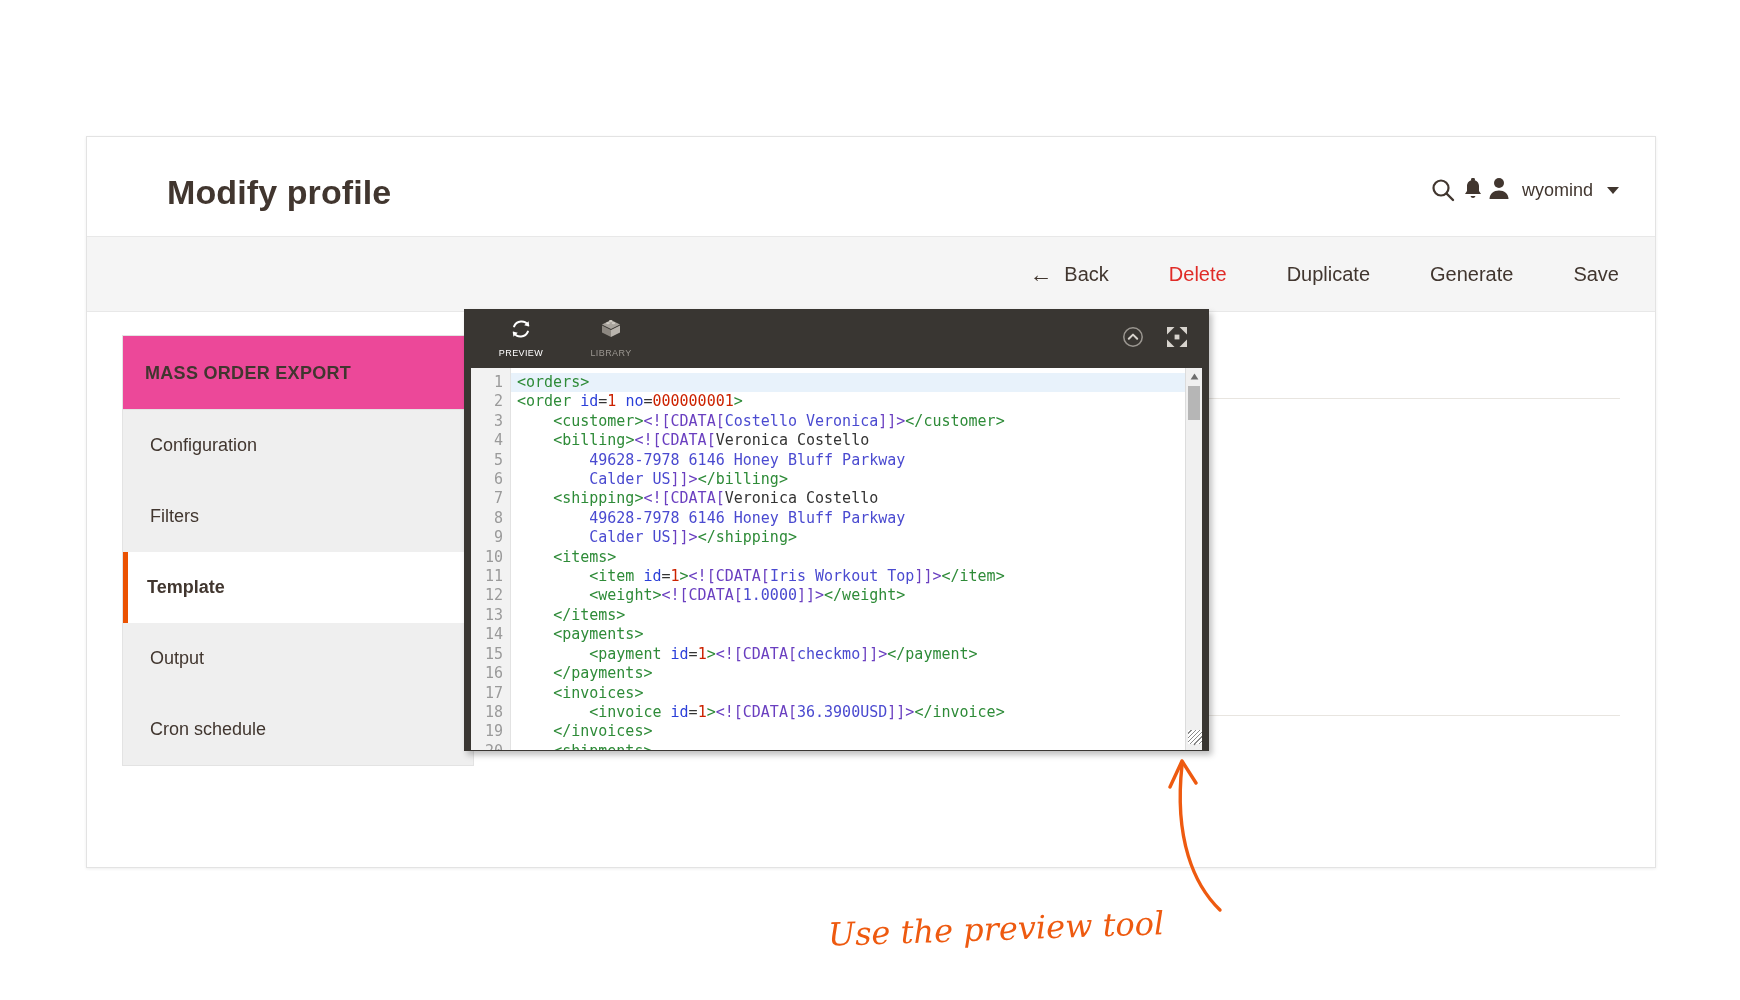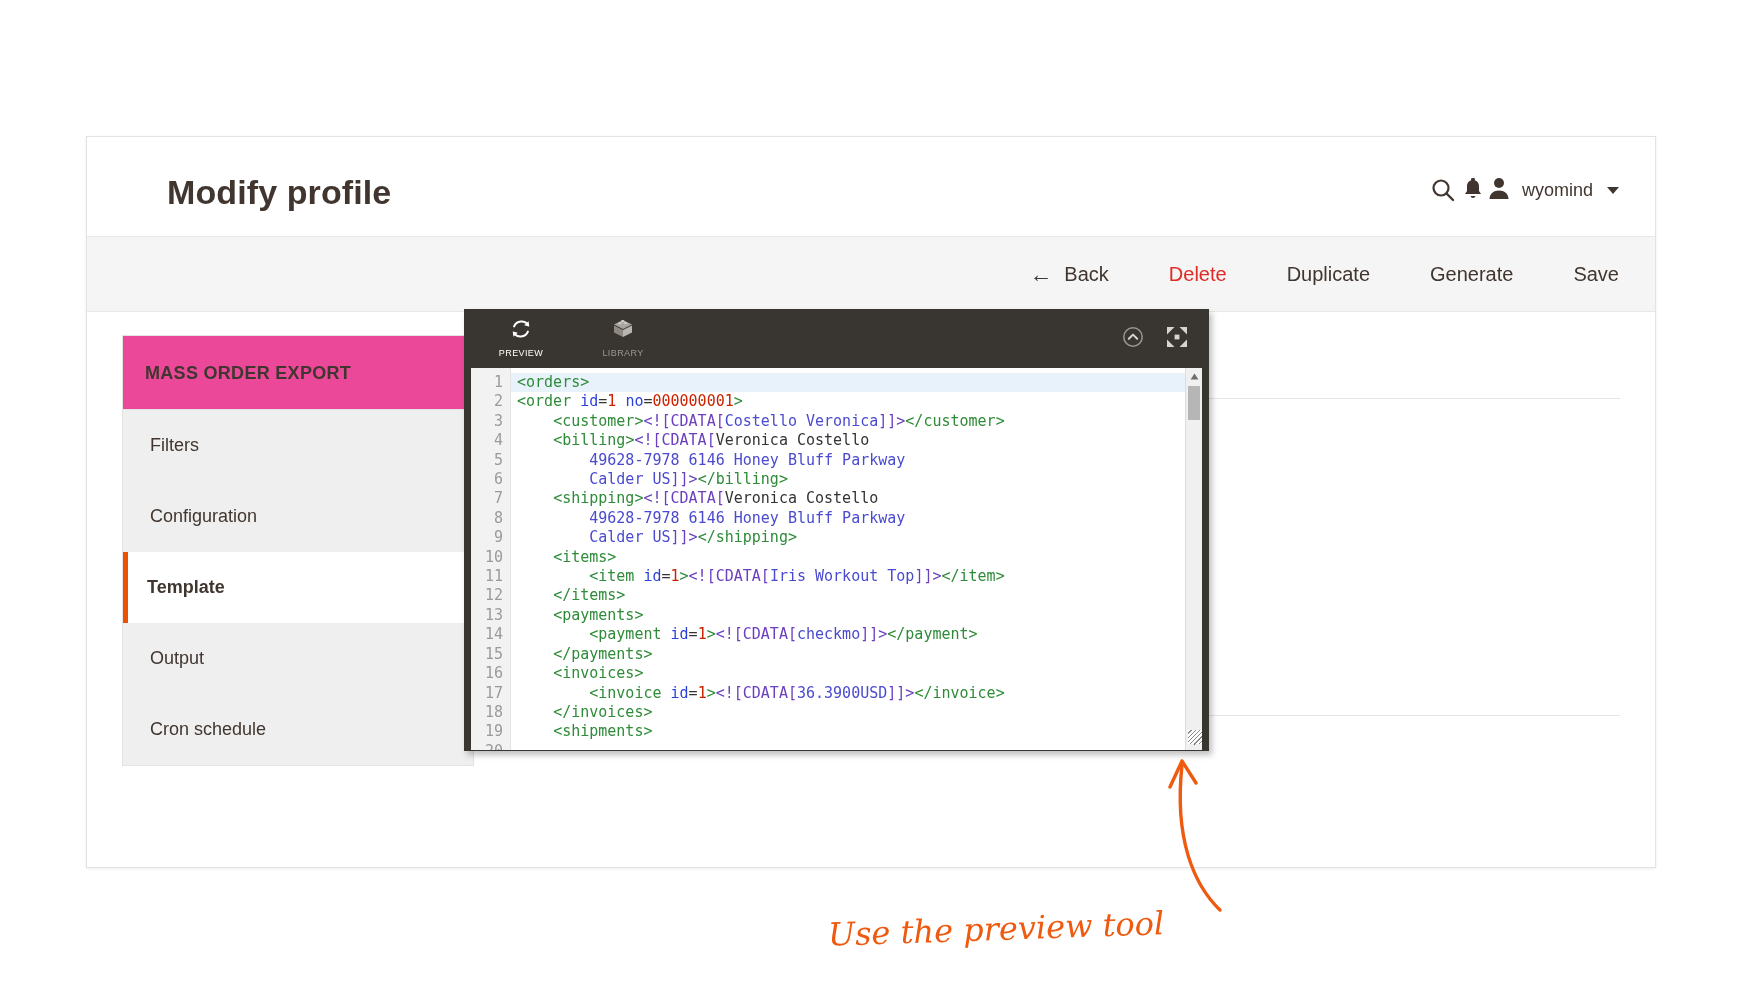--- a/index.html
+++ b/index.html
@@ -142,21 +142,21 @@
   }
   .ed-top{
     position:relative;
     height:52px;
     background:#393632;
   }
   .ed-tabs{
     position:absolute;
     left:20px;top:2px;
     display:flex;
-    gap:42px;
+    gap:30px;
   }
   .ed-tab{
     width:60px;
     text-align:center;
     cursor:pointer;
   }
   .ed-tab .tab-ico{height:22px;display:flex;align-items:center;justify-content:center;}
   .ed-tab .tab-lab{
     margin-top:4px;
     font-size:13px;
@@ -316,24 +316,24 @@
   </div>
 
   <div class="panel-body">
 
     <div class="divider" style="top:86px;"></div>
     <div class="divider" style="top:403px;"></div>
 
     <div class="sidebar">
       <div class="sb-title">MASS ORDER EXPORT</div>
       <div class="sb-item">
+        <span>Configuration</span>
+      </div>
+      <div class="sb-item">
         <span>Filters</span>
-      </div>
-      <div class="sb-item">
-        <span>Configuration</span>
       </div>
       <div class="sb-item active">
         <span>Template</span>
       </div>
       <div class="sb-item">
         <span>Output</span>
       </div>
       <div class="sb-item">
         <span>Cron schedule</span>
       </div>
@@ -416,20 +416,21 @@
             <div class="cl"><span class="tag">&lt;order</span> <span class="attr">id</span>=<span class="val">1</span> <span class="attr">no</span>=<span class="val">000000001</span><span class="tag">&gt;</span></div>
             <div class="cl">    <span class="tag">&lt;customer</span><span class="tag">&gt;</span><span class="cdata">&lt;![CDATA[</span><span class="txt">Costello Veronica</span><span class="cdata">]]&gt;</span><span class="tag">&lt;/customer&gt;</span></div>
             <div class="cl">    <span class="tag">&lt;billing</span><span class="tag">&gt;</span><span class="cdata">&lt;![CDATA[</span>Veronica Costello</div>
             <div class="cl"><span class="txt">        49628-7978 6146 Honey Bluff Parkway</span></div>
             <div class="cl"><span class="txt">        Calder US</span><span class="cdata">]]&gt;</span><span class="tag">&lt;/billing&gt;</span></div>
             <div class="cl">    <span class="tag">&lt;shipping</span><span class="tag">&gt;</span><span class="cdata">&lt;![CDATA[</span>Veronica Costello</div>
             <div class="cl"><span class="txt">        49628-7978 6146 Honey Bluff Parkway</span></div>
             <div class="cl"><span class="txt">        Calder US</span><span class="cdata">]]&gt;</span><span class="tag">&lt;/shipping&gt;</span></div>
             <div class="cl">    <span class="tag">&lt;items</span><span class="tag">&gt;</span></div>
             <div class="cl">        <span class="tag">&lt;item</span> <span class="attr">id</span>=<span class="val">1</span><span class="tag">&gt;</span><span class="cdata">&lt;![CDATA[</span><span class="txt">Iris Workout Top</span><span class="cdata">]]&gt;</span><span class="tag">&lt;/item&gt;</span></div>
+            <div class="cl">        <span class="tag">&lt;weight</span><span class="tag">&gt;</span><span class="cdata">&lt;![CDATA[</span><span class="txt">1.0000</span><span class="cdata">]]&gt;</span><span class="tag">&lt;/weight&gt;</span></div>
             <div class="cl">    <span class="tag">&lt;/items&gt;</span></div>
             <div class="cl">    <span class="tag">&lt;payments</span><span class="tag">&gt;</span></div>
             <div class="cl">        <span class="tag">&lt;payment</span> <span class="attr">id</span>=<span class="val">1</span><span class="tag">&gt;</span><span class="cdata">&lt;![CDATA[</span><span class="txt">checkmo</span><span class="cdata">]]&gt;</span><span class="tag">&lt;/payment&gt;</span></div>
             <div class="cl">    <span class="tag">&lt;/payments&gt;</span></div>
             <div class="cl">    <span class="tag">&lt;invoices</span><span class="tag">&gt;</span></div>
             <div class="cl">        <span class="tag">&lt;invoice</span> <span class="attr">id</span>=<span class="val">1</span><span class="tag">&gt;</span><span class="cdata">&lt;![CDATA[</span><span class="txt">36.3900USD</span><span class="cdata">]]&gt;</span><span class="tag">&lt;/invoice&gt;</span></div>
             <div class="cl">    <span class="tag">&lt;/invoices&gt;</span></div>
             <div class="cl">    <span class="tag">&lt;shipments</span><span class="tag">&gt;</span></div>
           </div>
         <div class="sbar">

